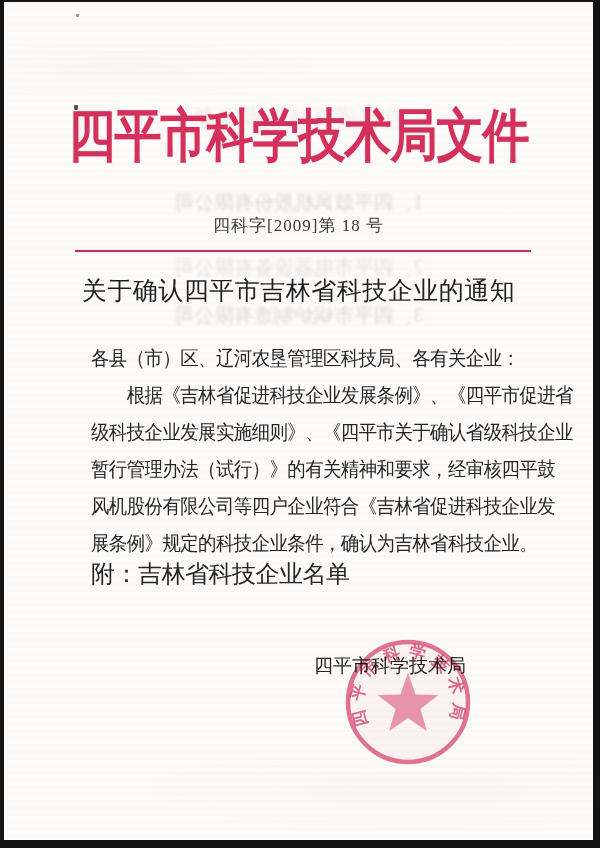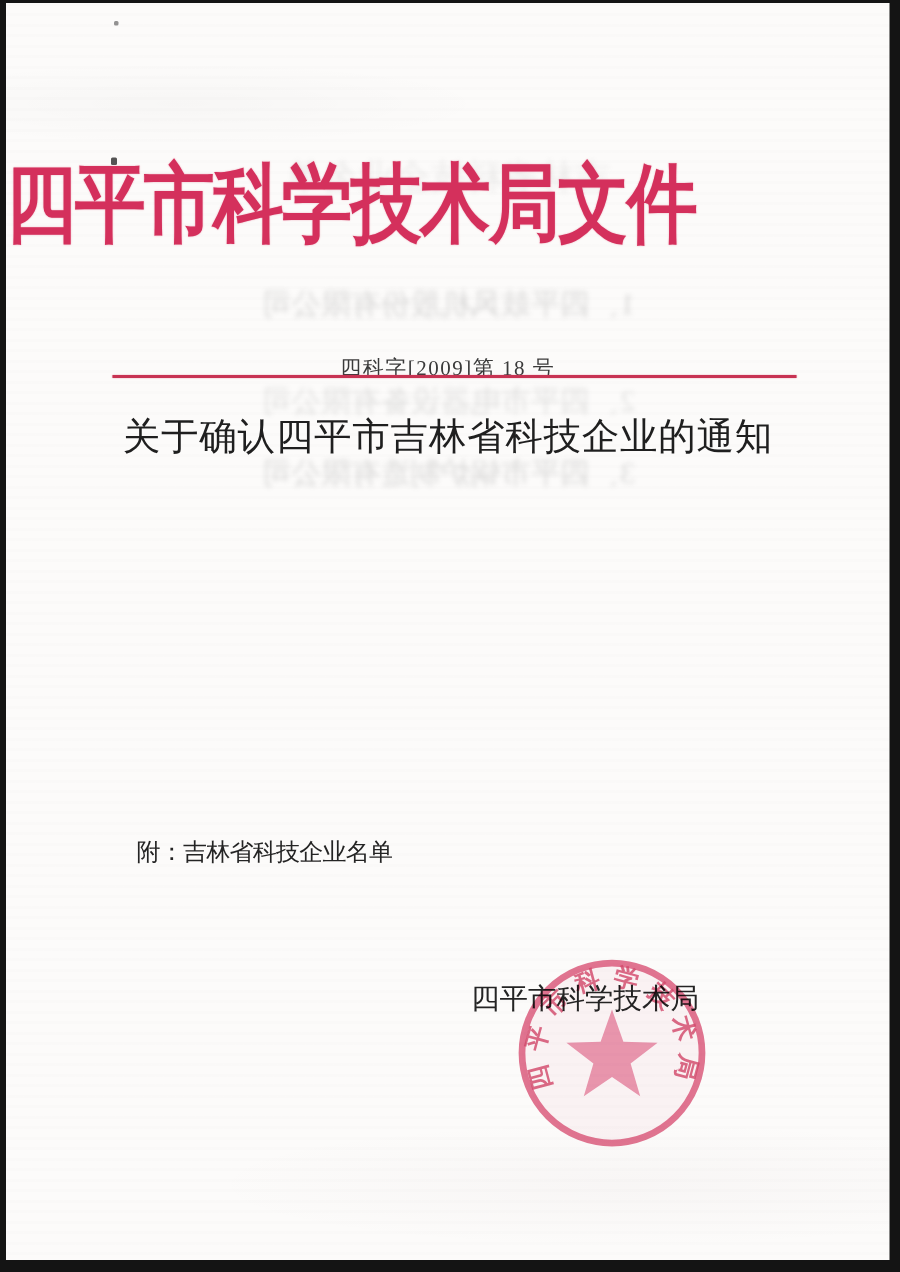--- a/index.html
+++ b/index.html
@@ -16,40 +16,39 @@
     background:
       radial-gradient(ellipse 300px 40px at 20% 8%, rgba(0,0,0,0.02), transparent 70%),
       radial-gradient(ellipse 400px 60px at 70% 94%, rgba(120,80,90,0.03), transparent 70%),
       repeating-linear-gradient(180deg, rgba(0,0,0,0.008) 0 2px, rgba(255,255,255,0) 2px 7px),
       #fcfbfa;
   }
   .abs { position: absolute; }
 
   .header-title-wrap {
     top: 96px; left: 0; right: 0;
-    text-align: left;
+    text-align: center;
   }
   .header-title {
     display: inline-block;
     font-size: 47px;
     font-weight: 700;
     letter-spacing: -1px;
     color: #d4305c;
     transform: scaleY(1.22);
     transform-origin: center top;
     white-space: nowrap;
     text-shadow: 0 0 1px rgba(212,48,92,0.45);
   }
   .doc-number {
     top: 212px; left: 0; right: 0;
     text-align: center;
-    font-size: 14px;
+    font-size: 17px;
     color: #3a3a3a;
     letter-spacing: 1px;
-    margin-top: 23px;
   }
   .red-rule {
     top: 248px; left: 71px;
     width: 456px; height: 2px;
     background: #c73252;
     box-shadow: 0 0 1px rgba(199,50,82,0.6);
   }
   .notice-title {
     top: 272px; left: 0; right: 0;
     text-align: center;
@@ -67,21 +66,21 @@
   .body-line {
     height: 37px;
     line-height: 30px;
     white-space: nowrap;
     letter-spacing: -0.6px;
     transform: scaleX(0.92);
     transform-origin: left center;
   }
   .attachment-line {
     top: 556px; left: 87px;
-    font-size: 16px;
+    font-size: 24px;
     color: #242424;
     letter-spacing: -0.5px;
     white-space: nowrap;
   }
   .signer {
     top: 651px; left: 310px;
     font-size: 19px;
     color: #242424;
     letter-spacing: 0;
     white-space: nowrap;
@@ -136,20 +135,28 @@
   <div class="abs header-title-wrap">
     <span class="header-title">四平市科学技术局文件</span>
   </div>
 
   <div class="abs doc-number">四科字[2009]第 18 号</div>
 
   <div class="abs red-rule"></div>
 
   <div class="abs notice-title">关于确认四平市吉林省科技企业的通知</div>
 
+  <div class="abs body-block">
+    <div class="body-line">各县（市）区、辽河农垦管理区科技局、各有关企业：</div>
+    <div class="body-line">　　根据《吉林省促进科技企业发展条例》、《四平市促进省</div>
+    <div class="body-line">级科技企业发展实施细则》、《四平市关于确认省级科技企业</div>
+    <div class="body-line">暂行管理办法（试行）》的有关精神和要求，经审核四平鼓</div>
+    <div class="body-line">风机股份有限公司等四户企业符合《吉林省促进科技企业发</div>
+    <div class="body-line">展条例》规定的科技企业条件，确认为吉林省科技企业。</div>
+  </div>
 
   <div class="abs attachment-line">附：吉林省科技企业名单</div>
 
   <div class="abs signer">四平市科学技术局</div>
 
   <div class="abs seal">
     <svg viewBox="0 0 128 128" xmlns="http://www.w3.org/2000/svg">
       <circle cx="64" cy="64" r="60" fill="rgba(240,170,190,0.10)" stroke="rgba(219,80,116,0.78)" stroke-width="4.5"></circle>
       <polygon fill="rgba(232,134,163,0.85)" points="64,35 71.6,56.5 94.4,57.1 76.4,71 82.8,92.9 64,80 45.2,92.9 51.6,71 33.6,57.1 56.4,56.5"></polygon>
       <defs>

